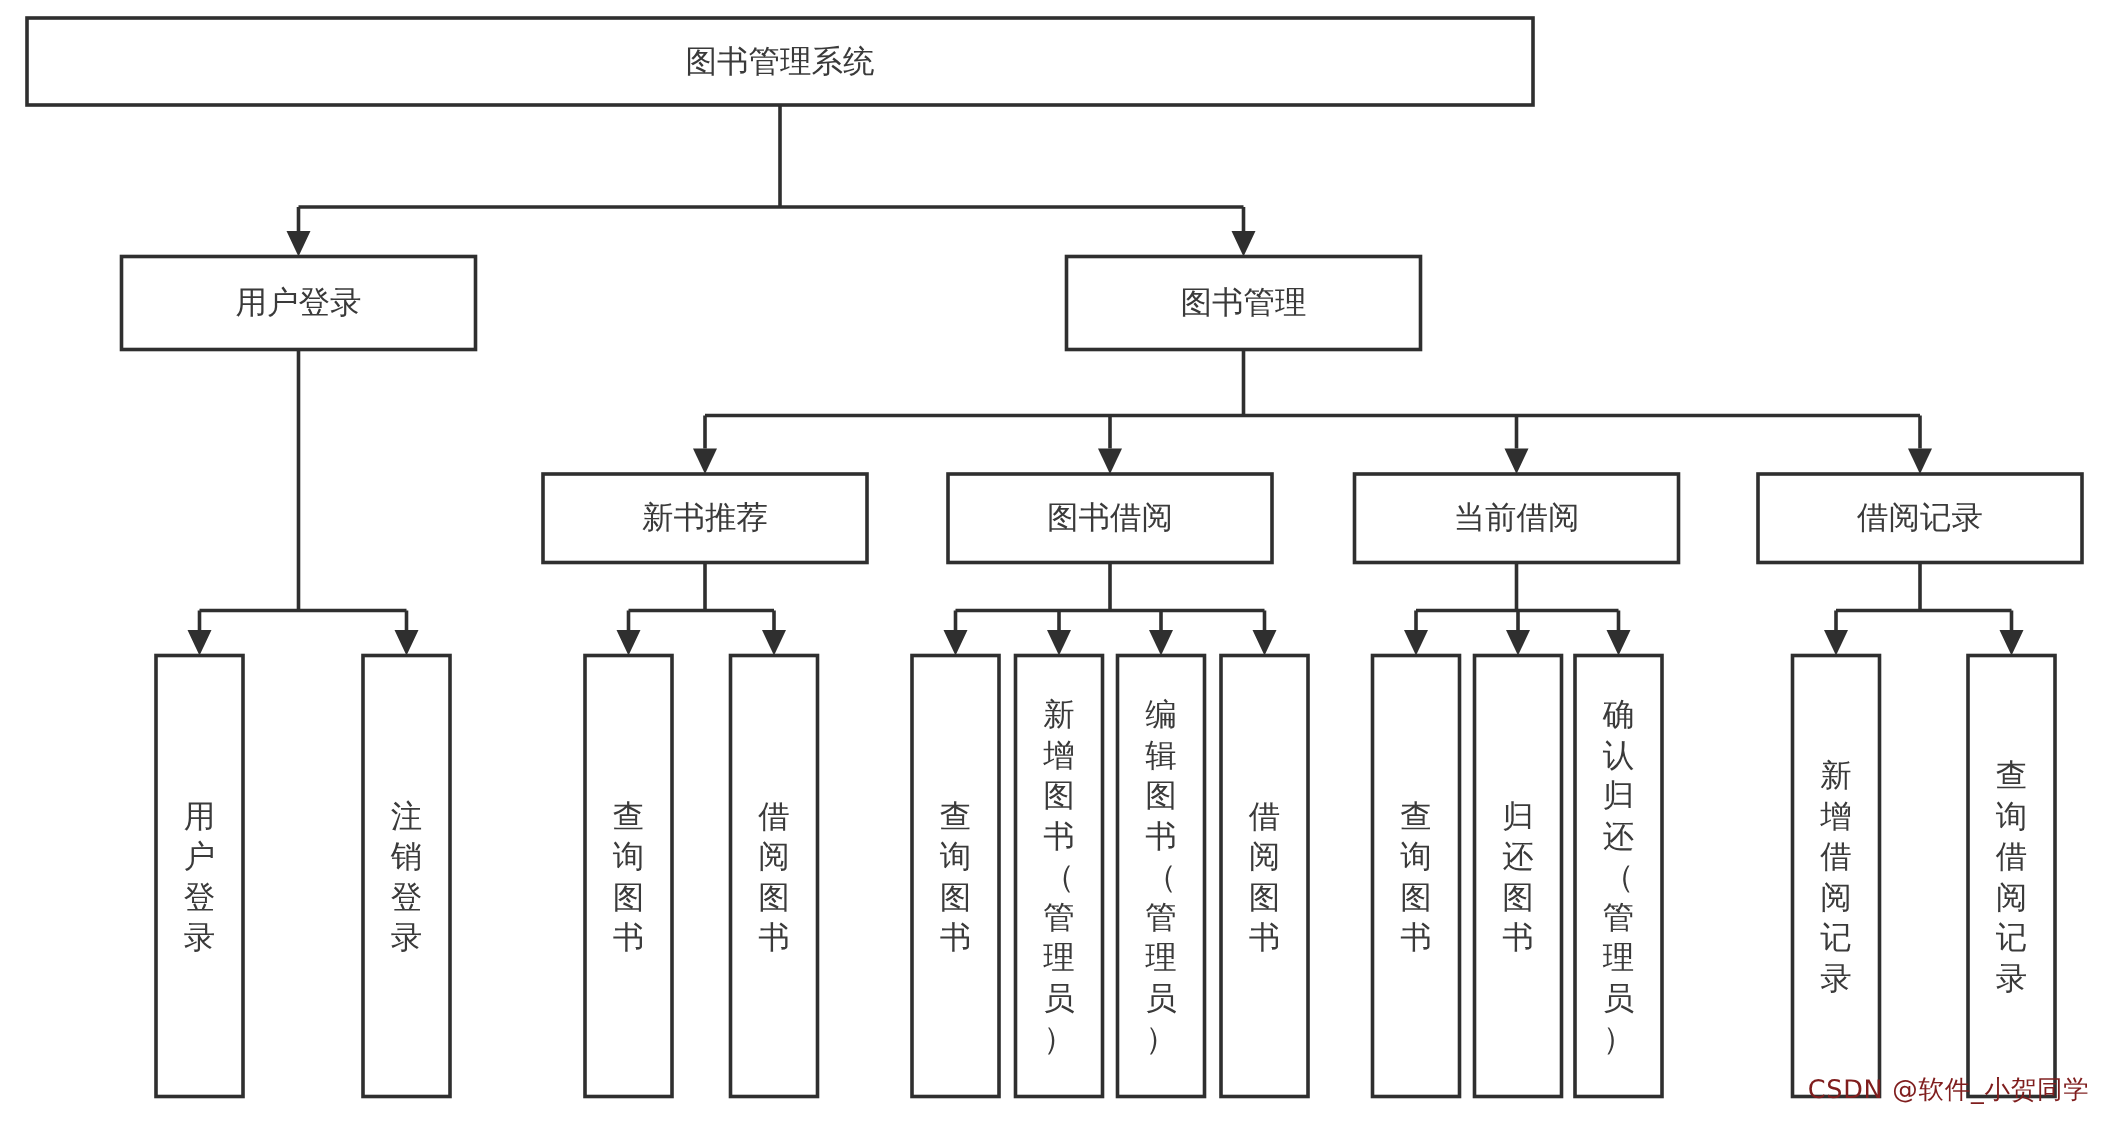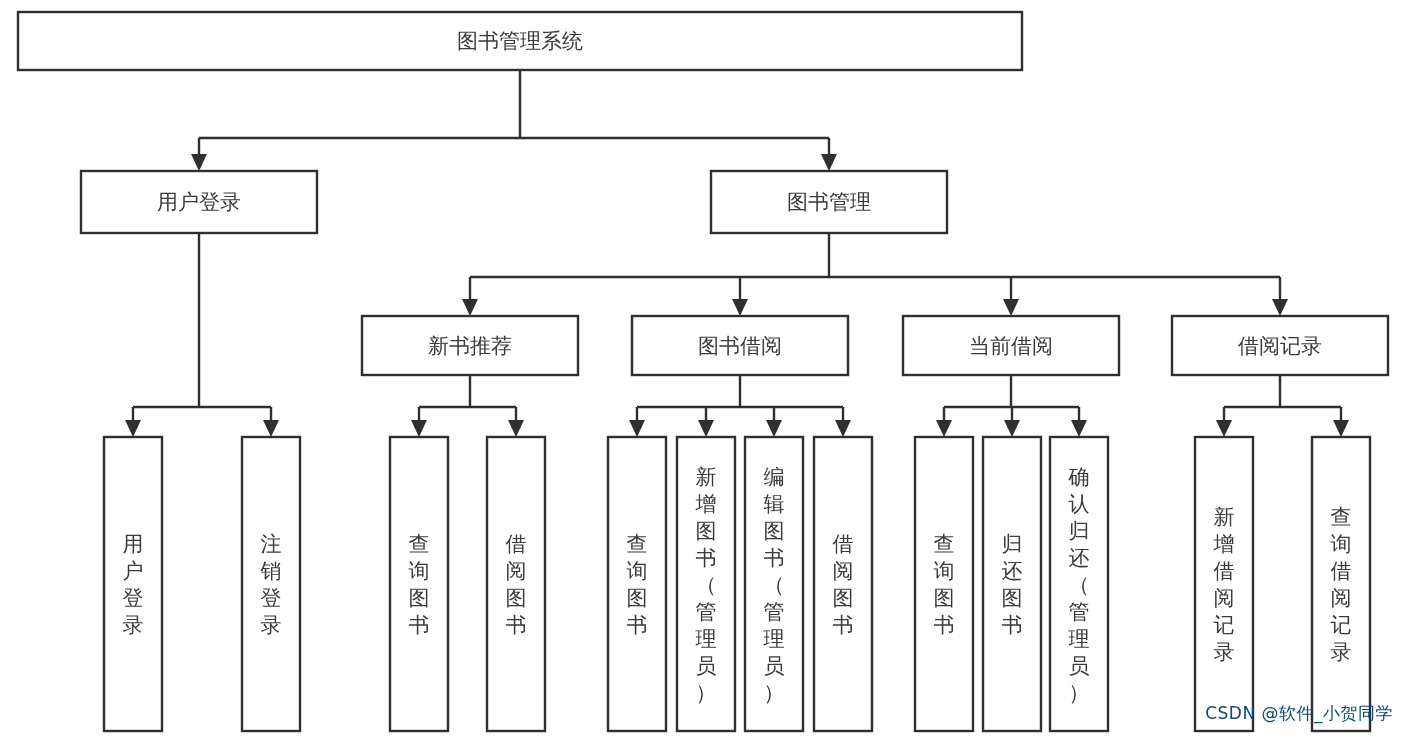--- a/index.html
+++ b/index.html
@@ -52,24 +52,24 @@
   }
   .node-label-vertical {
     fill: #3a3a3a;
     font-family: "DejaVu Sans", "Liberation Sans", sans-serif;
     font-size: 21px;
     text-anchor: middle;
   }
   .watermark {
     position: absolute;
     right: 12px;
-    bottom: 22px;
+    bottom: 9px;
     font-family: "DejaVu Sans", "Liberation Sans", sans-serif;
     font-size: 17px;
-    color: #0c4a6e;
+    color: #7f1d1d;
     letter-spacing: 0.5px;
     white-space: nowrap;
     user-select: none;
   }
 </style>
 </head>
 <body>
 
 <div id="diagram-root">
   <svg class="diagram-canvas" id="diagram-svg" viewBox="0 0 1405 747" xmlns="http://www.w3.org/2000/svg">

